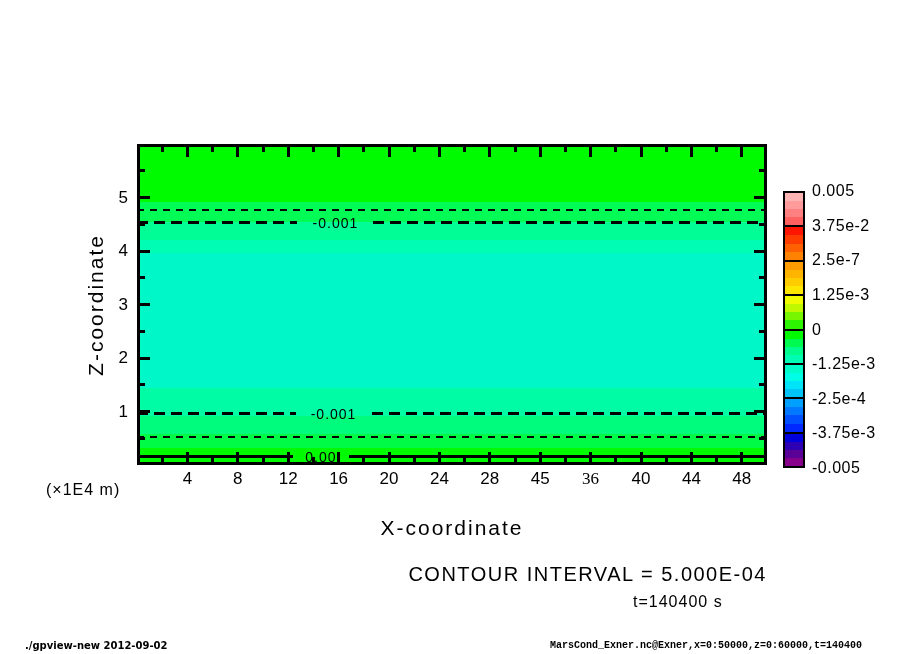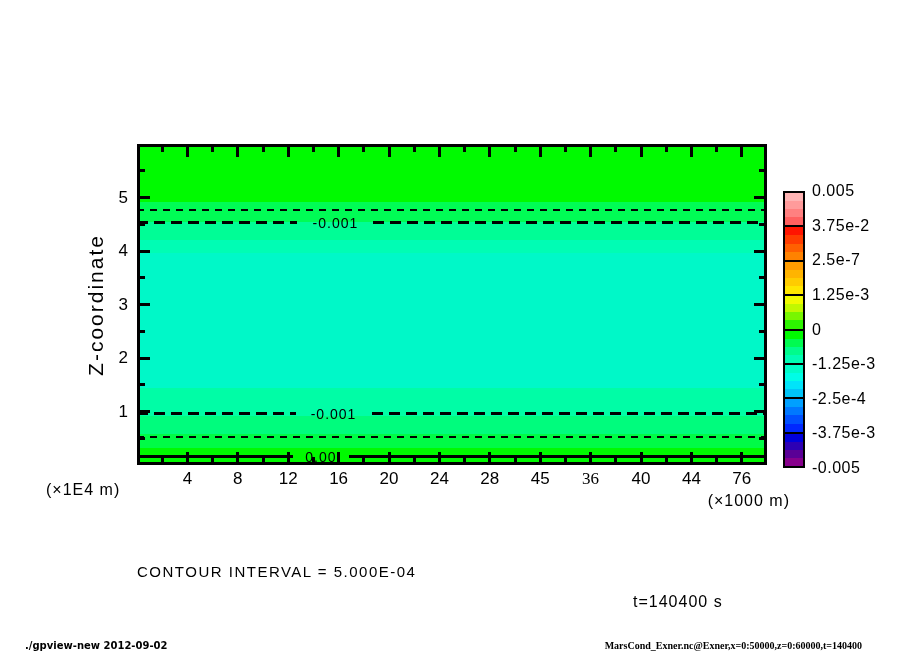--- a/index.html
+++ b/index.html
@@ -21,34 +21,34 @@
   .x-tick-label{position:absolute;top:469px;transform:translateX(-50%);font-size:17px;z-index:2;}
   .y-tick-label{position:absolute;left:98px;width:30px;text-align:right;font-size:17px;z-index:2;}
   #y-axis-title{position:absolute;left:82px;top:145px;width:28px;height:320px;
                 display:flex;align-items:center;justify-content:center;}
   #y-axis-title span{transform:rotate(-90deg);white-space:nowrap;font-size:21px;letter-spacing:2px;}
   #y-axis-unit{position:absolute;left:46px;top:481px;font-size:16px;letter-spacing:1px;}
   #x-axis-unit{position:absolute;left:600px;top:492px;width:190px;text-align:right;
                font-size:16px;letter-spacing:1px;}
   #x-axis-title{position:absolute;left:137px;top:516px;width:630px;text-align:center;
                 font-size:21px;letter-spacing:2px;}
-  #contour-note{position:absolute;left:137px;top:563px;width:630px;text-align:left;
-                font-size:15px;letter-spacing:1.5px;}
+  #contour-note{position:absolute;left:137px;top:563px;width:630px;text-align:right;
+                font-size:20px;letter-spacing:1.5px;}
   #time-label{position:absolute;left:633px;top:593px;font-size:16px;letter-spacing:1px;}
   #colorbar{position:absolute;left:783px;top:191px;width:18px;height:273px;
             border:2px solid #000;box-sizing:content-box;display:flex;flex-direction:column;}
   .cb-segment{flex:1;display:flex;flex-direction:column;border-bottom:2px solid #000;}
   .cb-segment:last-child{border-bottom:none;}
   .cb-cell{flex:1;}
   .cb-label{position:absolute;left:812px;transform:translateY(-50%);font-size:16px;
             letter-spacing:0.5px;white-space:nowrap;}
   #footer-left{position:absolute;left:25px;top:640px;font-size:10px;font-weight:700;
                font-family:"DejaVu Sans",sans-serif;}
   #footer-right{position:absolute;right:42px;top:640px;font-size:10px;font-weight:700;
-                font-family:Liberation Serif, serif;}
+                font-family:Liberation Mono, monospace;}
 </style>
 </head>
 <body>
 
 <div id="figure">
 
   <div id="y-axis-title">
     <span>Z-coordinate</span>
   </div>
   <div id="y-axis-unit">(×1E4 m)</div>
@@ -142,21 +142,21 @@
       <div class="tick" style="top: 105.5px; height: 3px; width: 13px; left: 0px;"></div>
       <div class="tick" style="top: 105.5px; height: 3px; width: 13px; right: 0px;"></div>
       <div class="tick" style="top: 78.75px; height: 3px; width: 8px; left: 0px;"></div>
       <div class="tick" style="top: 78.75px; height: 3px; width: 8px; right: 0px;"></div>
       <div class="tick" style="top: 52px; height: 3px; width: 13px; left: 0px;"></div>
       <div class="tick" style="top: 52px; height: 3px; width: 13px; right: 0px;"></div>
       <div class="tick" style="top: 25.25px; height: 3px; width: 8px; left: 0px;"></div>
       <div class="tick" style="top: 25.25px; height: 3px; width: 8px; right: 0px;"></div>
     </div>
 
-  <div id="x-axis-unit">(×1000 m)</div>
+  <div id="x-axis-title">X-coordinate</div>
   <div id="contour-note">CONTOUR INTERVAL = 5.000E-04</div>
   <div id="time-label">t=140400 s</div>
 
   <div id="colorbar">
       <div class="cb-segment">
         <div class="cb-cell" style="background: rgb(255, 180, 180);"></div>
         <div class="cb-cell" style="background: rgb(255, 155, 155);"></div>
         <div class="cb-cell" style="background: rgb(255, 128, 128);"></div>
         <div class="cb-cell" style="background: rgb(255, 96, 96);"></div>
       </div>
@@ -210,21 +210,21 @@
     <div class="x-tick-label" style="left: 237.8px;">8</div>
     <div class="x-tick-label" style="left: 288.2px;">12</div>
     <div class="x-tick-label" style="left: 338.6px;">16</div>
     <div class="x-tick-label" style="left: 389px;">20</div>
     <div class="x-tick-label" style="left: 439.4px;">24</div>
     <div class="x-tick-label" style="left: 489.8px; text-align: center;">28</div>
     <div class="x-tick-label" style="left: 540.2px;">45</div>
     <div class="x-tick-label" style="left: 590.6px; font-family: Liberation Serif, serif;">36</div>
     <div class="x-tick-label" style="left: 641px;">40</div>
     <div class="x-tick-label" style="left: 691.4px;">44</div>
-    <div class="x-tick-label" style="left: 741.8px;">76</div>
+    <div class="x-tick-label" style="left: 741.8px;">48</div>
     <div class="y-tick-label" style="top: 401.5px;">1</div>
     <div class="y-tick-label" style="top: 348px;">2</div>
     <div class="y-tick-label" style="top: 294.5px;">3</div>
     <div class="y-tick-label" style="top: 241px;">4</div>
     <div class="y-tick-label" style="top: 187.5px;">5</div>
     <div class="cb-label" style="top: 191px;">0.005</div>
     <div class="cb-label" style="top: 225.625px;">3.75e-2</div>
     <div class="cb-label" style="top: 260.25px;">2.5e-7</div>
     <div class="cb-label" style="top: 294.875px;">1.25e-3</div>
     <div class="cb-label" style="top: 329.5px;">0</div>

